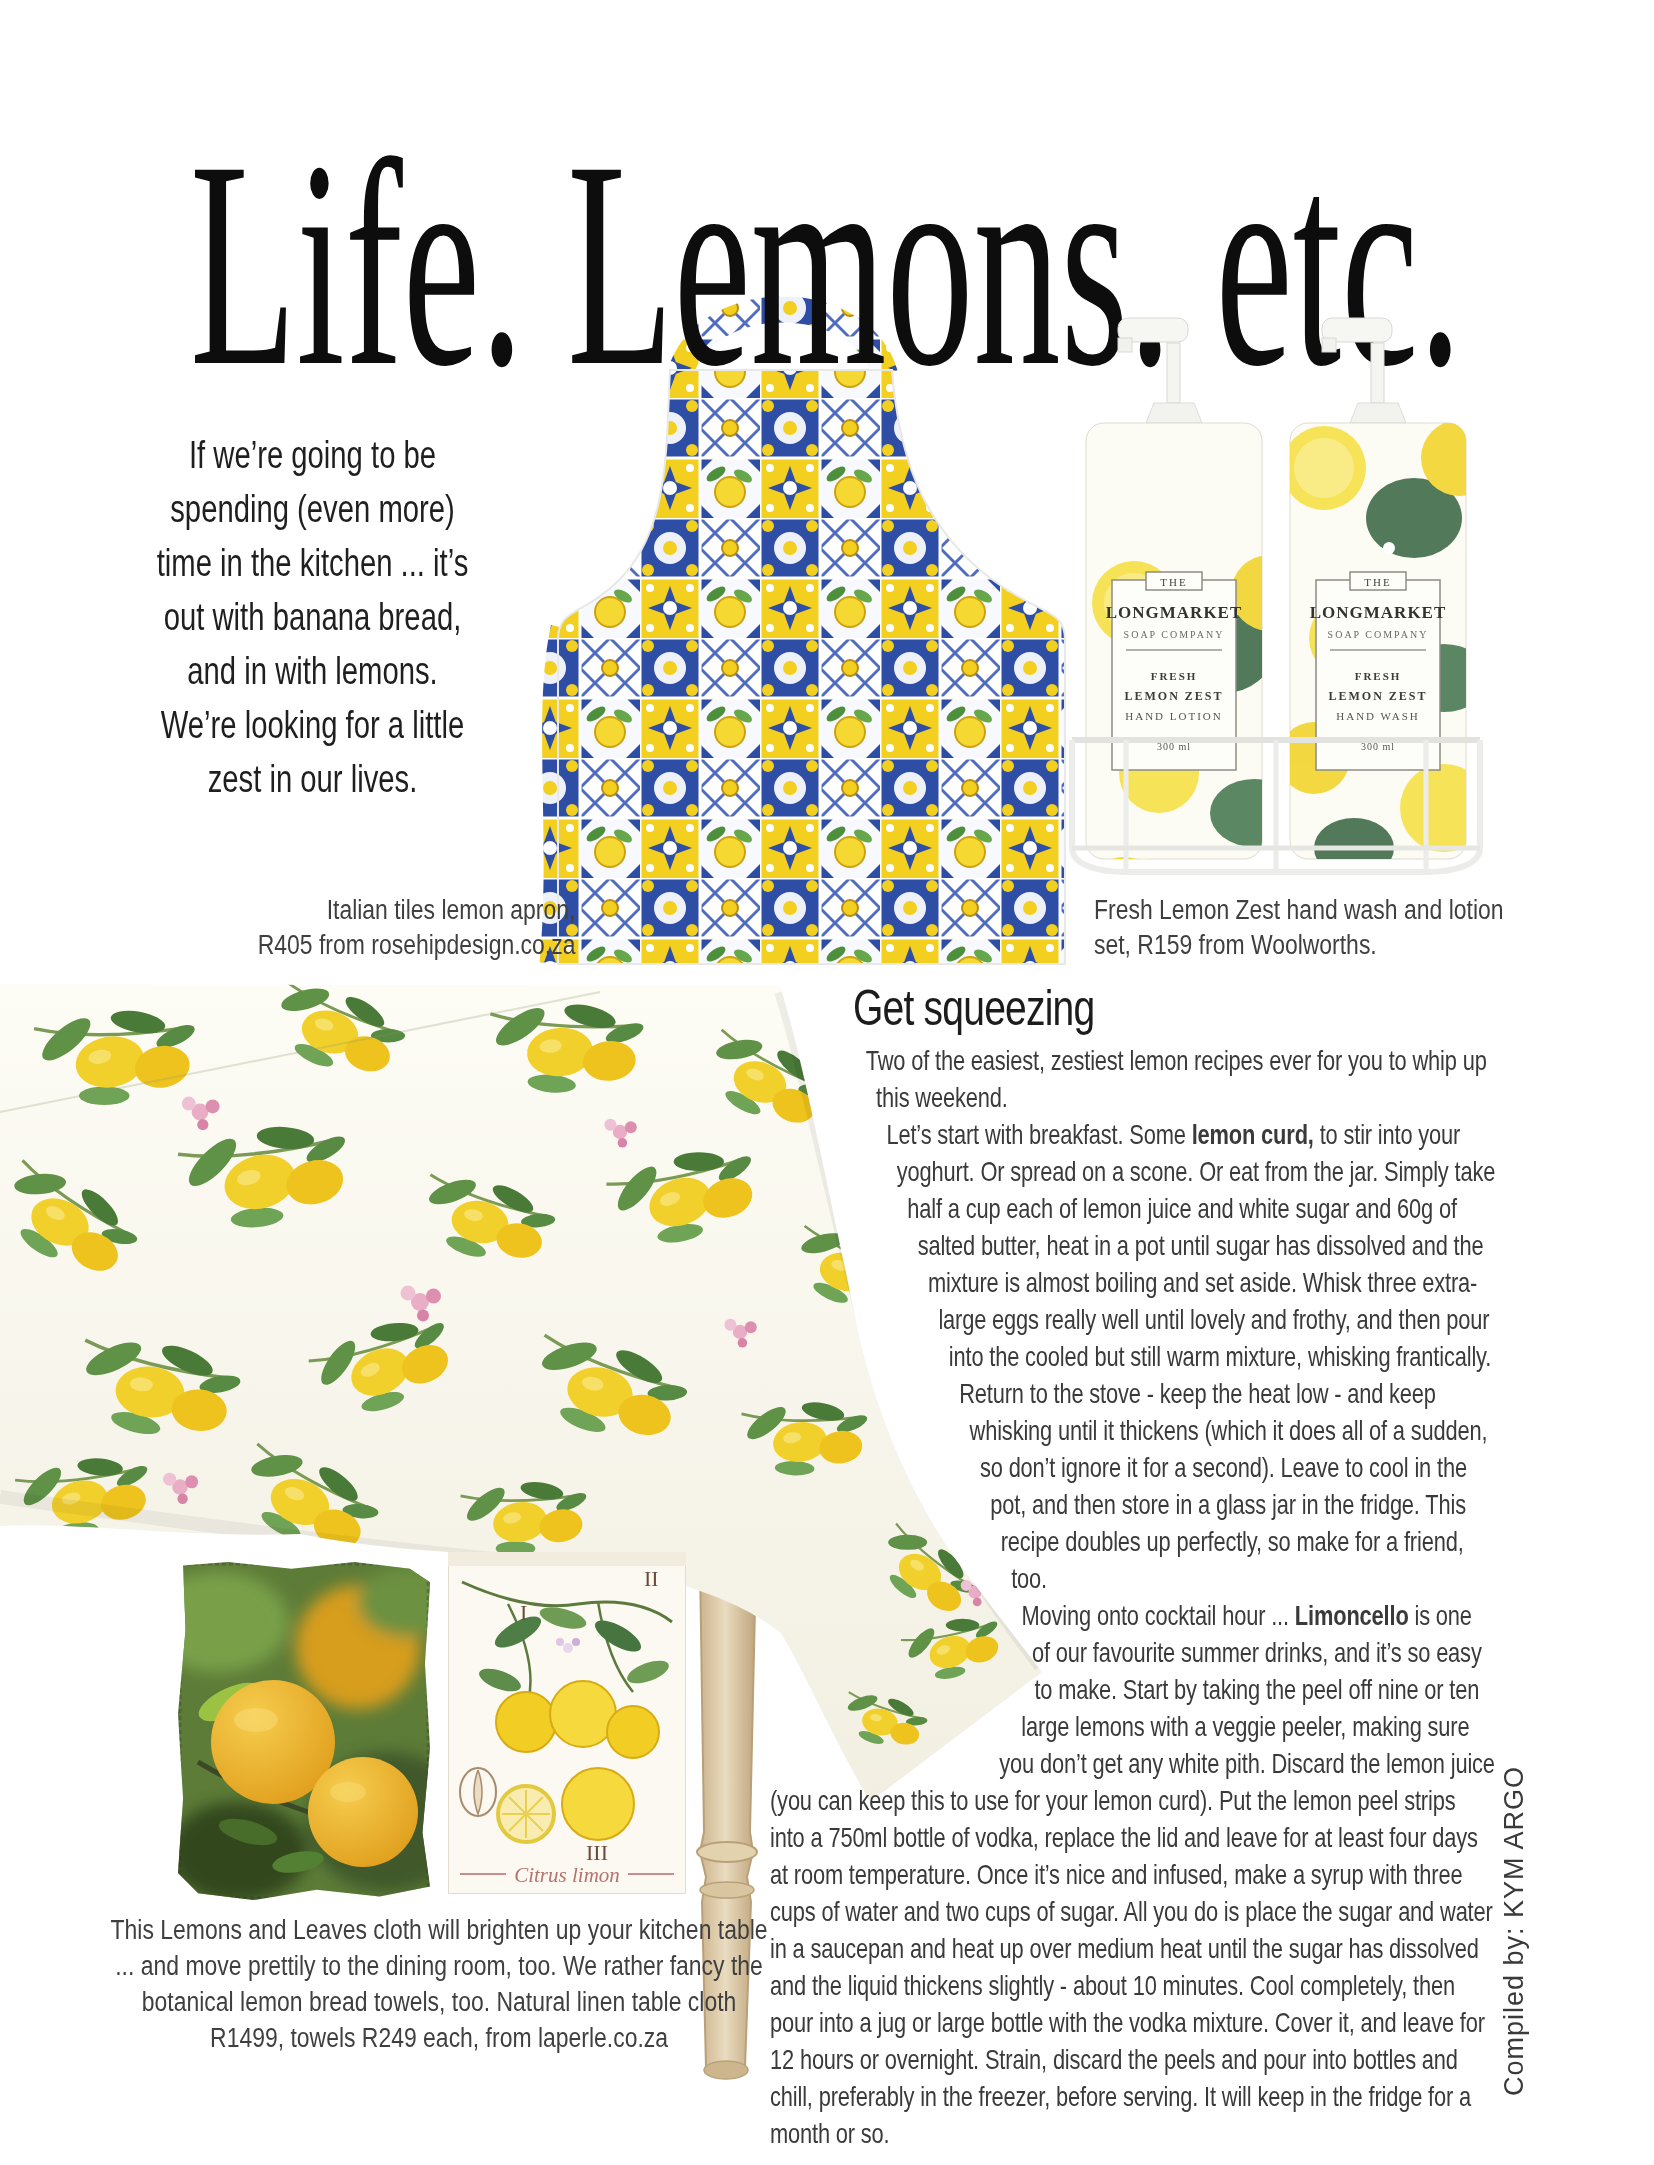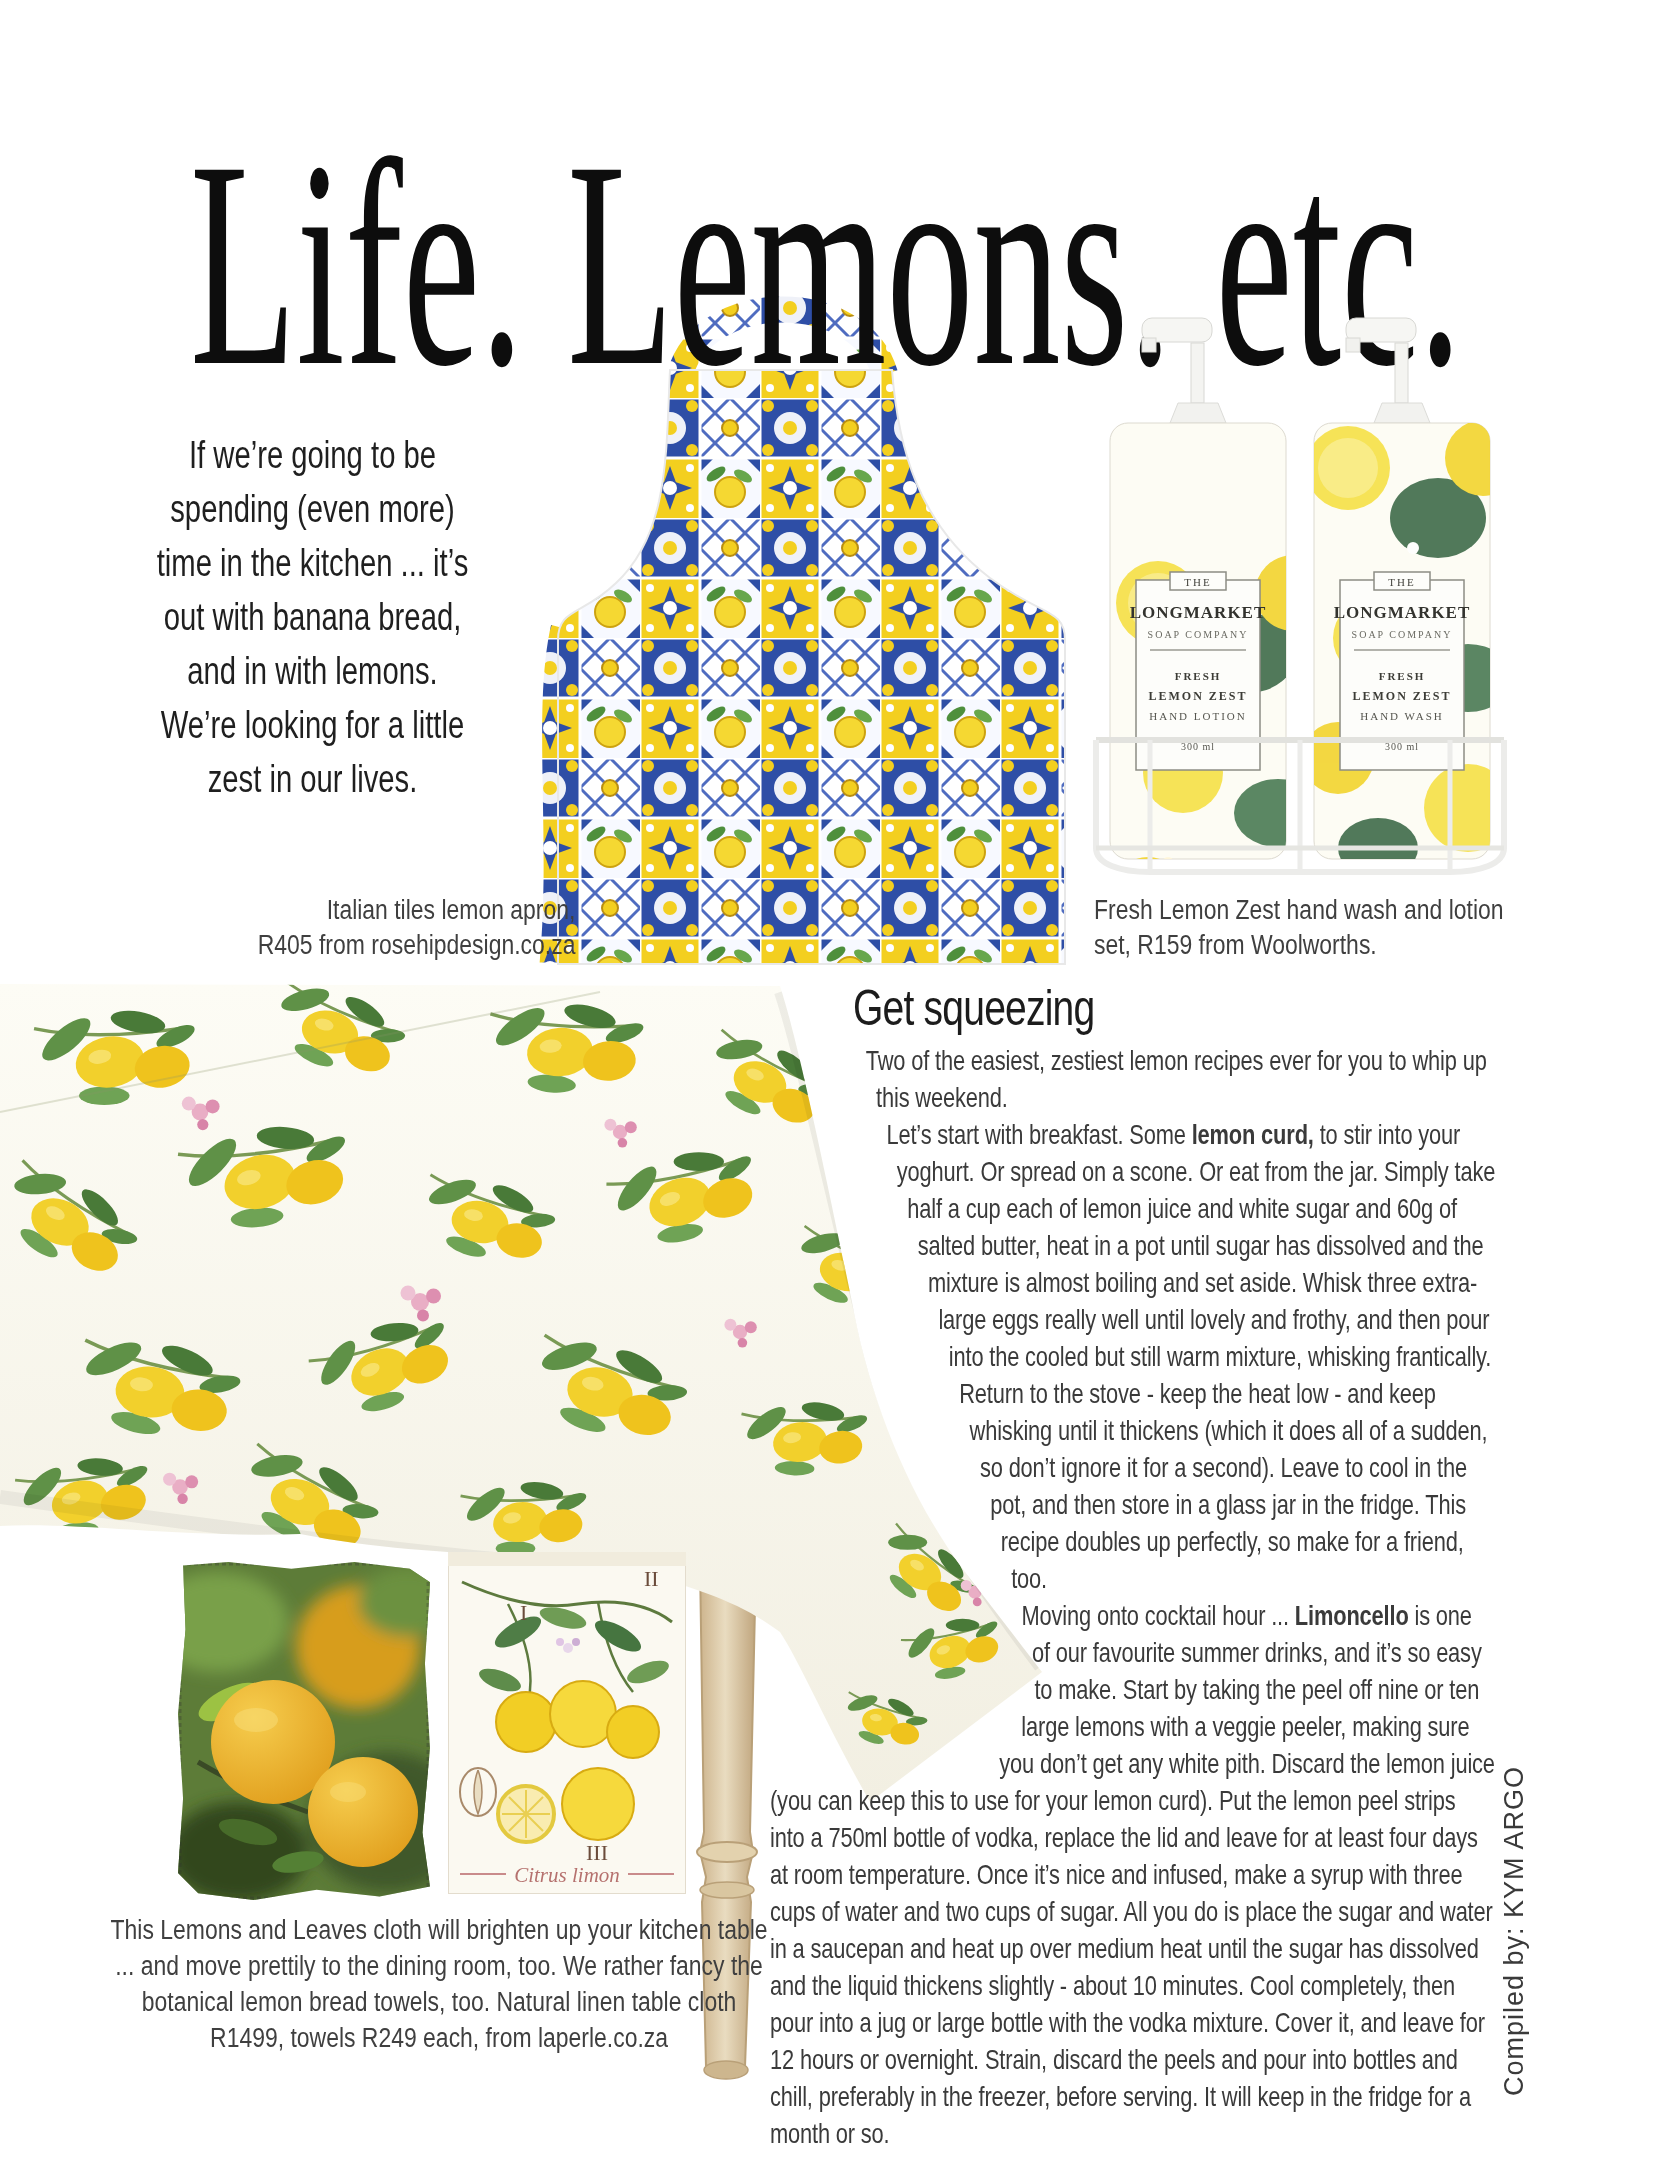--- a/index.html
+++ b/index.html
@@ -170,21 +170,21 @@
   <path d="M30,345 C10,430 30,560 18,686 L46,686 C40,560 52,430 56,352 Z" fill="url(#tiles)" stroke="#ffffff" stroke-width="3"></path>
   <path d="M150,92 L372,92 C378,170 398,245 470,300 C520,338 545,330 545,362
            L545,686 L38,686 L38,362 C38,330 62,338 96,305 C150,255 146,170 150,92 Z" fill="url(#tiles)" stroke="#e8e8e8" stroke-width="2"></path>
 </svg>
 </div>
 
 <svg class="abs" id="title-svg" viewBox="0 0 1654 420">
   <text x="190" y="363" font-size="295" fill="#0d0d0d" font-family="Liberation Sans, sans-serif" textLength="1272" lengthAdjust="spacingAndGlyphs">Life. Lemons. etc.</text>
 </svg>
 
-<div class="abs" style="left:1090px;top:288px;width:420px;height:592px;">
+<div class="abs" style="left:1066px;top:288px;width:420px;height:592px;">
 <svg width="420" height="592" viewBox="0 0 420 592">
   <defs>
     <clipPath id="bodL">
           <rect x="20" y="135" width="176" height="436" rx="18"></rect>
         </clipPath>
     <clipPath id="bodR">
           <rect x="224" y="135" width="176" height="436" rx="18"></rect>
         </clipPath>
     <g id="printset">
       <circle cx="30" cy="40" r="42" fill="#f6e046"></circle>

